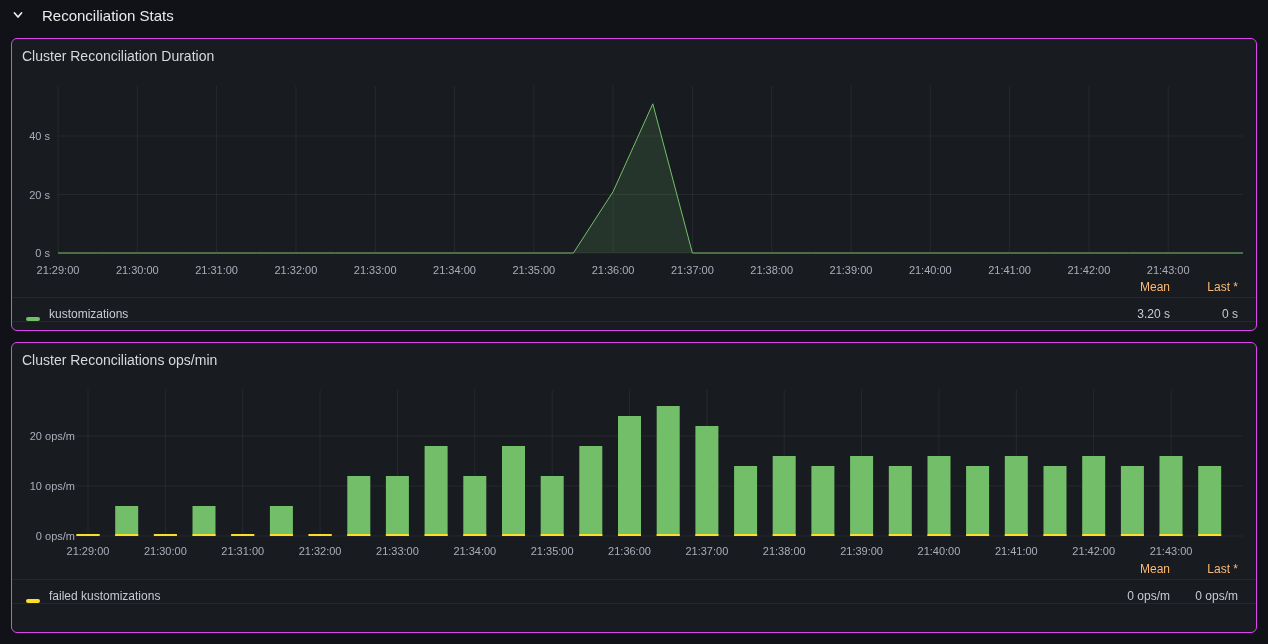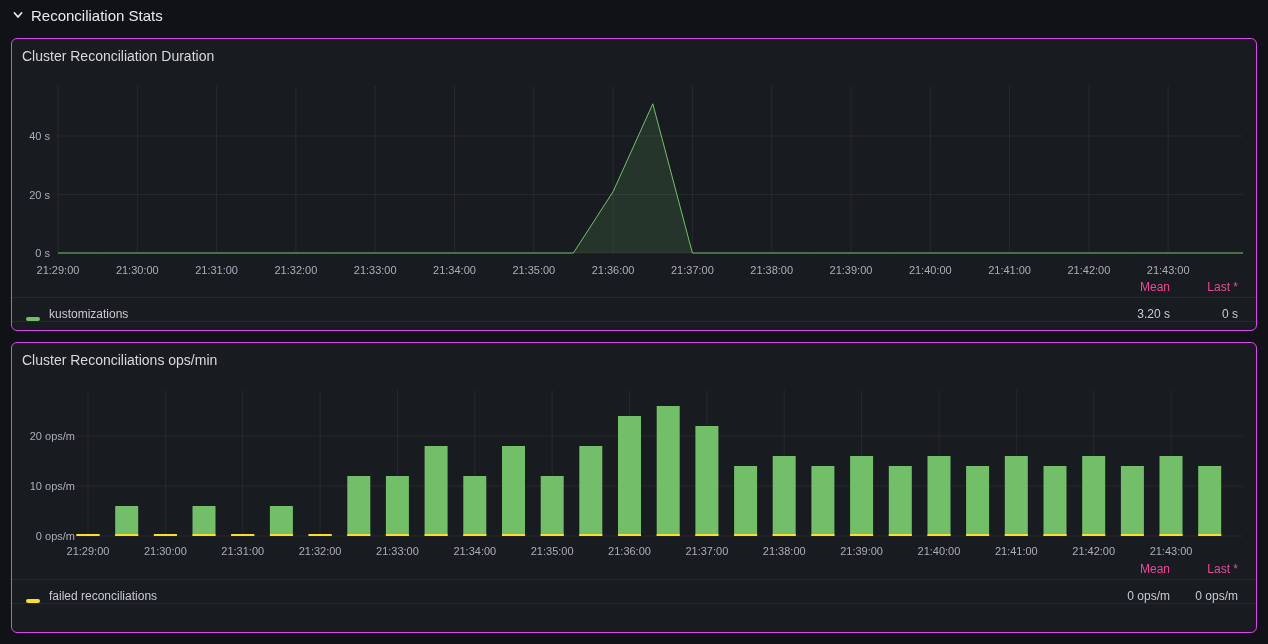--- a/index.html
+++ b/index.html
@@ -4,40 +4,40 @@
 <style>
   html,body{margin:0;padding:0;}
   body{
     width:1268px;height:644px;position:relative;overflow:hidden;
     background:#111217;
     font-family:"Liberation Sans",sans-serif;
     -webkit-font-smoothing:antialiased;
   }
   .section-header{
     position:absolute;top:0;left:0;height:30px;display:flex;align-items:center;
-    padding-left:12px;gap:7px;cursor:pointer;
+    padding-left:12px;gap:18px;cursor:pointer;
   }
   .section-title{color:#E9EAEB;font-size:15px;font-weight:500;}
   .chev{width:12px;height:12px;display:block;}
   .panel{
     position:absolute;left:11px;width:1244px;
     background:#181B1F;border:1px solid #d946ef;border-radius:6px;
   }
   #panel1{top:38px;height:291px;}
   #panel2{top:342px;height:289px;}
   .panel-title{
     position:relative;z-index:2;padding:9px 0 0 10px;
     font-size:14px;font-weight:500;color:#D8D9DA;cursor:pointer;display:inline-block;
   }
   svg.chart{position:absolute;left:0;top:0;z-index:1;}
   .legend{position:absolute;left:0;right:0;font-size:12px;color:#C9CAD3;z-index:2;}
   #panel1 .legend{top:237px;}
   #panel2 .legend{top:215px;}
   .lg-head{display:flex;justify-content:flex-end;align-items:center;height:21px;padding-right:18px;}
-  .lg-head .col{color:#ec4899;cursor:pointer;font-weight:400;}
+  .lg-head .col{color:#fdba74;cursor:pointer;font-weight:400;}
   .col-mean{width:112px;text-align:right;}
   .col-last{width:68px;text-align:right;}
   .lg-row{
     display:flex;align-items:flex-end;height:23px;
     border-top:1px solid rgba(204,204,220,0.07);
     padding-left:14px;padding-right:18px;
   }
   .lg-row.last{border-bottom:1px solid rgba(204,204,220,0.07);}
   .swatch{width:14px;height:4px;border-radius:2px;margin-right:9px;flex:none;}
   .lg-label{flex:1;cursor:pointer;color:#C9CAD3;}
@@ -209,18 +209,18 @@
       <rect x="1147.5" y="191.0" width="23" height="2.0" fill="#FADE2A"></rect>
       <rect x="1186.2" y="191.0" width="23" height="2.0" fill="#FADE2A"></rect>
     </svg>
   <div class="legend">
     <div class="lg-head">
       <div class="col col-mean">Mean</div>
       <div class="col col-last">Last *</div>
     </div>
     <div class="lg-row last">
       <span class="swatch" style="background:#FADE2A"></span>
-      <span class="lg-label">failed reconciliations</span>
+      <span class="lg-label">failed kustomizations</span>
       <span class="lg-val col-mean">0 ops/m</span>
       <span class="lg-val col-last">0 ops/m</span>
     </div>
   </div>
 </div>
 
 </body></html>

